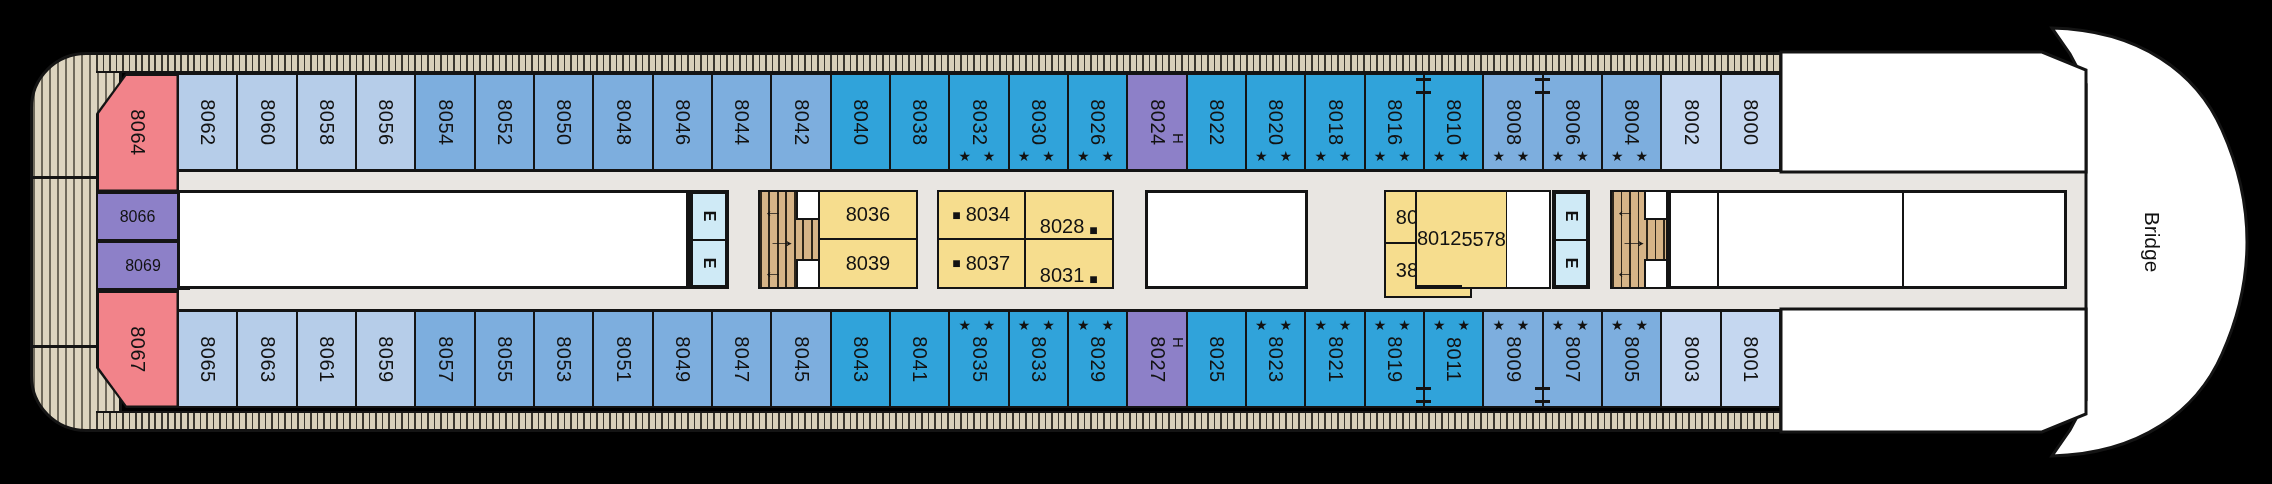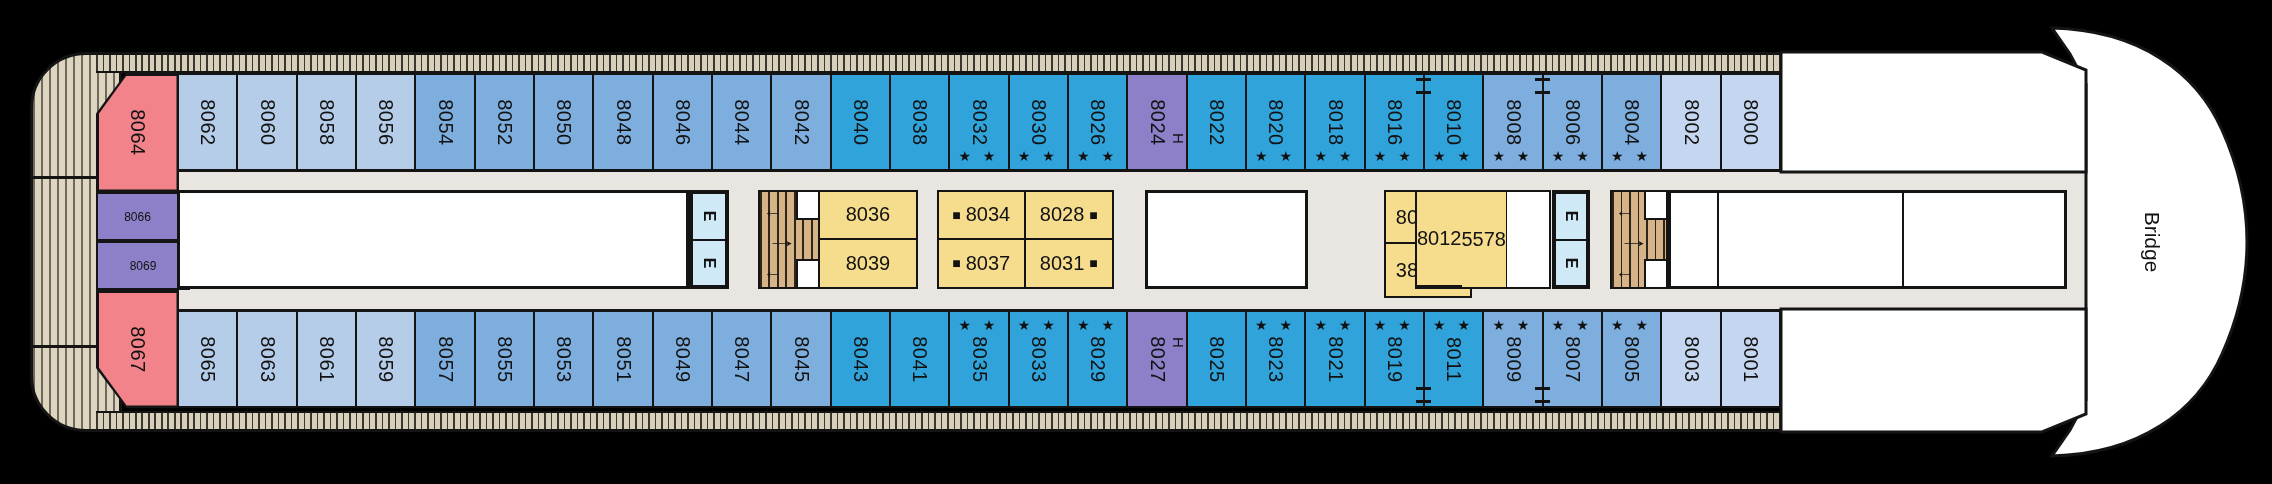--- a/index.html
+++ b/index.html
@@ -36,21 +36,21 @@
         border-top:3px solid #141414;border-bottom:3px solid #141414;}
   .rtop .conn{top:3px;} .rbottom .conn{bottom:3px;}
 
   
   .chamfer{background:#141414;}
   .chamfer .inner{position:absolute;inset:2.5px;background:var(--red);
                   display:flex;align-items:center;justify-content:center;}
   .cut-tl,.cut-tl .inner{clip-path:polygon(0 34%,36% 0,100% 0,100% 100%,0 100%);}
   .cut-bl,.cut-bl .inner{clip-path:polygon(0 0,100% 0,100% 100%,36% 100%,0 66%);}
   .pcab{background:var(--purple);border:2px solid #141414;display:flex;
-        align-items:center;justify-content:center;font-size:12px;}
+        align-items:center;justify-content:center;font-size:16px;}
 
   
   .room{background:#fff;border:3px solid #141414;}
   .rooms-c .div1,.rooms-c .div2{position:absolute;top:0;bottom:0;width:2px;background:#141414;}
   .eeblock{border:4px solid #141414;background:#fff;display:flex;flex-direction:column;}
   .ecell{flex:1;background:var(--elevator);display:flex;align-items:center;justify-content:center;}
   .ecell:first-child{border-bottom:2px solid #141414;}
   .ecell span{transform:rotate(90deg);font-size:16px;font-weight:600;}
   .stairs{background:repeating-linear-gradient(90deg,#2e261a 0 1.8px,rgba(0,0,0,0) 1.8px 8.5px),var(--stair);
           border:2.5px solid #141414;}
@@ -60,21 +60,21 @@
   .sarrow{position:absolute;font-size:20px;line-height:1;font-weight:bold;color:#141414;}
   .sa1{left:3px;top:8px;} .sa2{left:6px;top:38px;transform:scaleX(1.6);transform-origin:left;}
   .sa3{left:3px;bottom:6px;}
 
   .yblock{border:2.5px solid #141414;display:grid;}
   .ycell{background:var(--yellow);display:flex;align-items:center;justify-content:center;
          gap:5px;font-size:20px;white-space:nowrap;}
   .g2x1{grid-template-rows:1fr 1fr;} .g2x2{grid-template-columns:1fr 1fr;grid-template-rows:1fr 1fr;}
   .g2x1 .ycell:first-child{border-bottom:2px solid #141414;}
   .g2x2 .ycell{border-bottom:2px solid #141414;border-right:2px solid #141414;}
-  .g2x2 .ycell:nth-child(2n){border-right:none;} .g2x2 .ycell:nth-child(n+3){border-bottom:none;}
+  .g2x2 .ycell:nth-child(2n){border-right:none;align-items:flex-end;} .g2x2 .ycell:nth-child(n+3){border-bottom:none;}
   .yb4{display:flex;} .yb4 .ycol{width:88px;display:flex;flex-direction:row;border-right:2px solid #141414;}
   .yb4 .ycol .ycell{flex:1;} .yb4 .ycol .ycell:first-child{border-bottom:2px solid #141414;}
   .yb4 .wcol{flex:1;background:#fff;}
   .sym-sq{font-size:14px;} .sym-tri{font-size:15px;}
 </style>
 </head>
 <body>
 
 <div class="ship">
 

